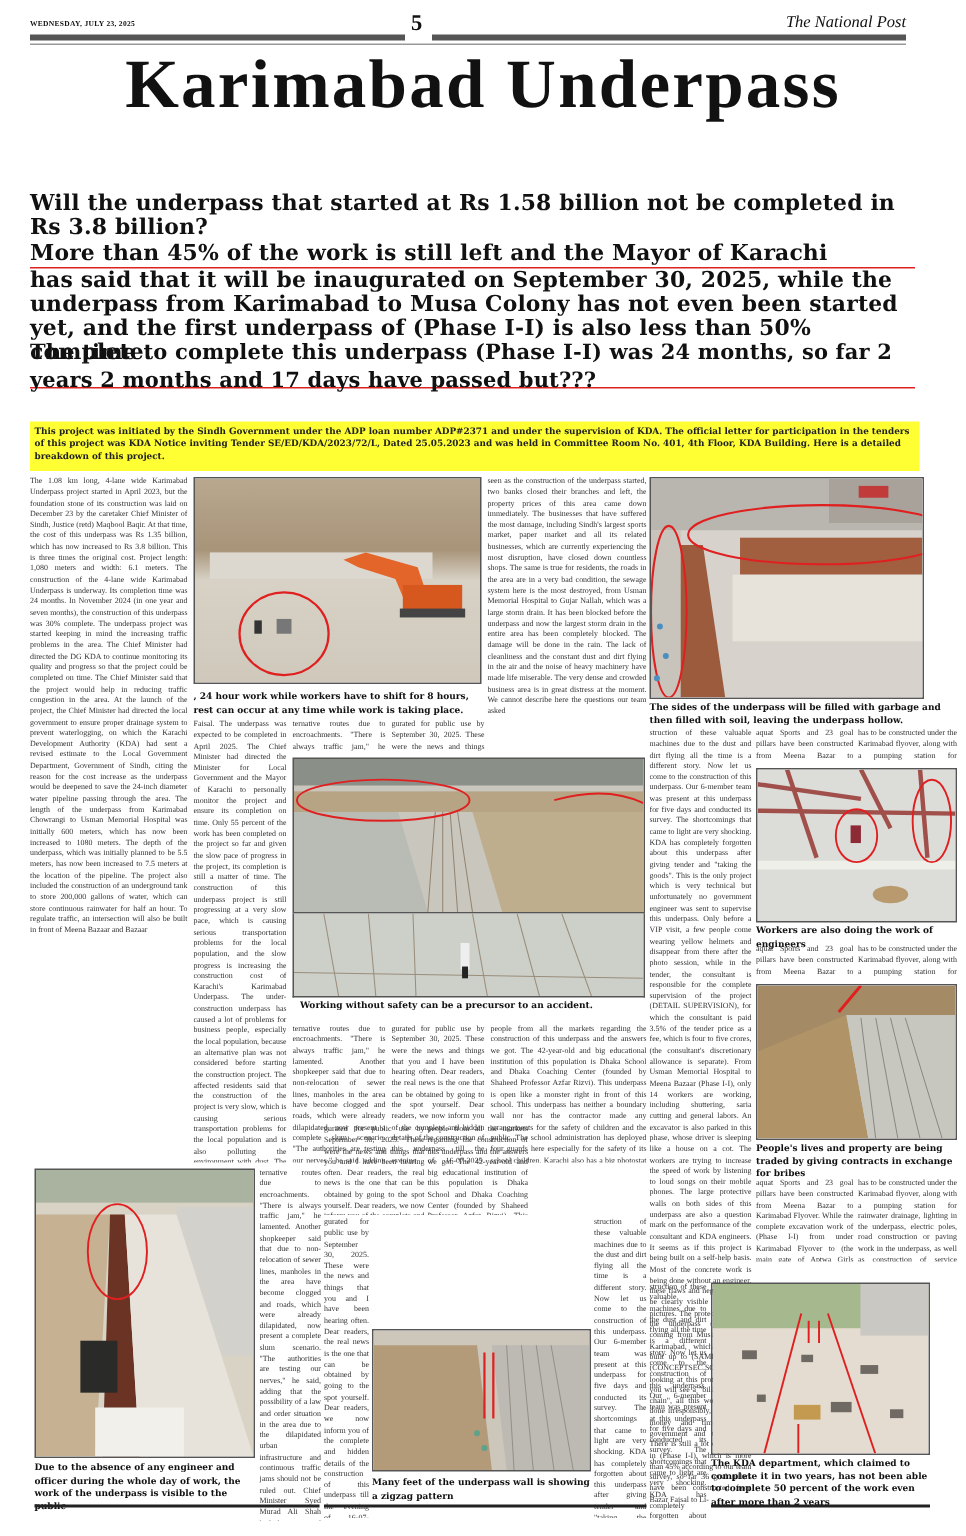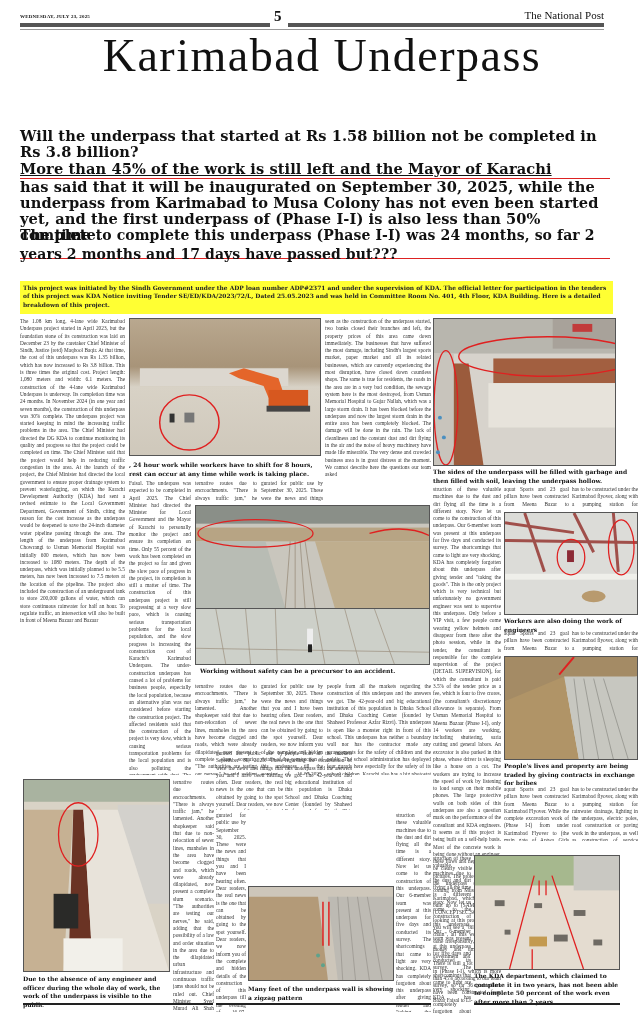--- a/index.html
+++ b/index.html
@@ -2,33 +2,33 @@
 <html><head>
 <meta charset="utf-8">
 <style>
   * { box-sizing: border-box; margin: 0; padding: 0; }
   html, body { width: 644px; height: 1024px; background: #ffffff; overflow: hidden; }
   body { position: relative; font-family: "Liberation Serif", serif; color: #111; }
 
   .masthead { position: absolute; left: 20px; top: 8px; width: 584px; height: 20px; }
   .masthead .date { position: absolute; left: 0; top: 6px; font-size: 5px; font-weight: bold; letter-spacing: 0.2px; }
   .masthead .pageno { position: absolute; left: 254px; top: 0; font-size: 15px; font-weight: bold; }
-  .masthead .paper { position: absolute; right: 0; top: 1px; font-size: 11px; }
+  .masthead .paper { position: absolute; right: 0; top: 1px; font-size: 11px; font-style: italic; }
   .masthead .bar-l { position: absolute; left: 0; top: 15px; width: 250px; height: 4px; background: #555; }
   .masthead .bar-r { position: absolute; left: 268px; top: 15px; width: 316px; height: 4px; background: #555; }
   .masthead .bar-thin { position: absolute; left: 0; top: 21px; width: 584px; height: 1px; background: #999; }
 
   .headline { position: absolute; left: 0; top: 34px; width: 644px; text-align: center;
-    font-family: "Liberation Serif", serif; font-weight: normal; font-size: 46px; line-height: 44px; letter-spacing: 1.5px; }
+    font-family: "Liberation Serif", serif; font-weight: bold; font-size: 46px; line-height: 44px; letter-spacing: 1.5px; }
 
   .subhead { position: absolute; left: 20px; width: 590px; font-family: "DejaVu Serif", serif;
     font-weight: bold; font-size: 14.6px; line-height: 16px; letter-spacing: 0.1px; }
   .sub1 { top: 128px; }
   .sub2 { top: 161px; }
-  .sub2 .first-line { display: block; border-bottom: 1.5px solid #d22; padding-bottom: 1px; white-space: nowrap; text-decoration: underline; }
+  .sub2 .first-line { display: block; border-bottom: 1.5px solid #d22; padding-bottom: 1px; white-space: nowrap; }
   .sub2 .rest { display: block; border-bottom: 1.5px solid #d22; padding-bottom: 15px; }
   .sub3 { top: 226px; font-size: 14px; line-height: 19px; }
 
   .yellow-box { position: absolute; left: 20px; top: 281px; width: 593px; height: 33px; background: #ffff33;
     font-family: "DejaVu Serif", serif; font-weight: bold; font-size: 5.9px; line-height: 8.4px; padding: 3px 3px; color: #222; }
 
   .col-text { position: absolute; font-size: 5.3px; line-height: 7.3px; text-align: justify; color: #333; overflow: hidden; }
   .caption { position: absolute; font-family: "DejaVu Serif", serif; font-weight: bold; font-size: 6px; line-height: 8.5px; color: #111; }
 
   .photo { position: absolute; border: 1px solid #555; overflow: hidden; }

